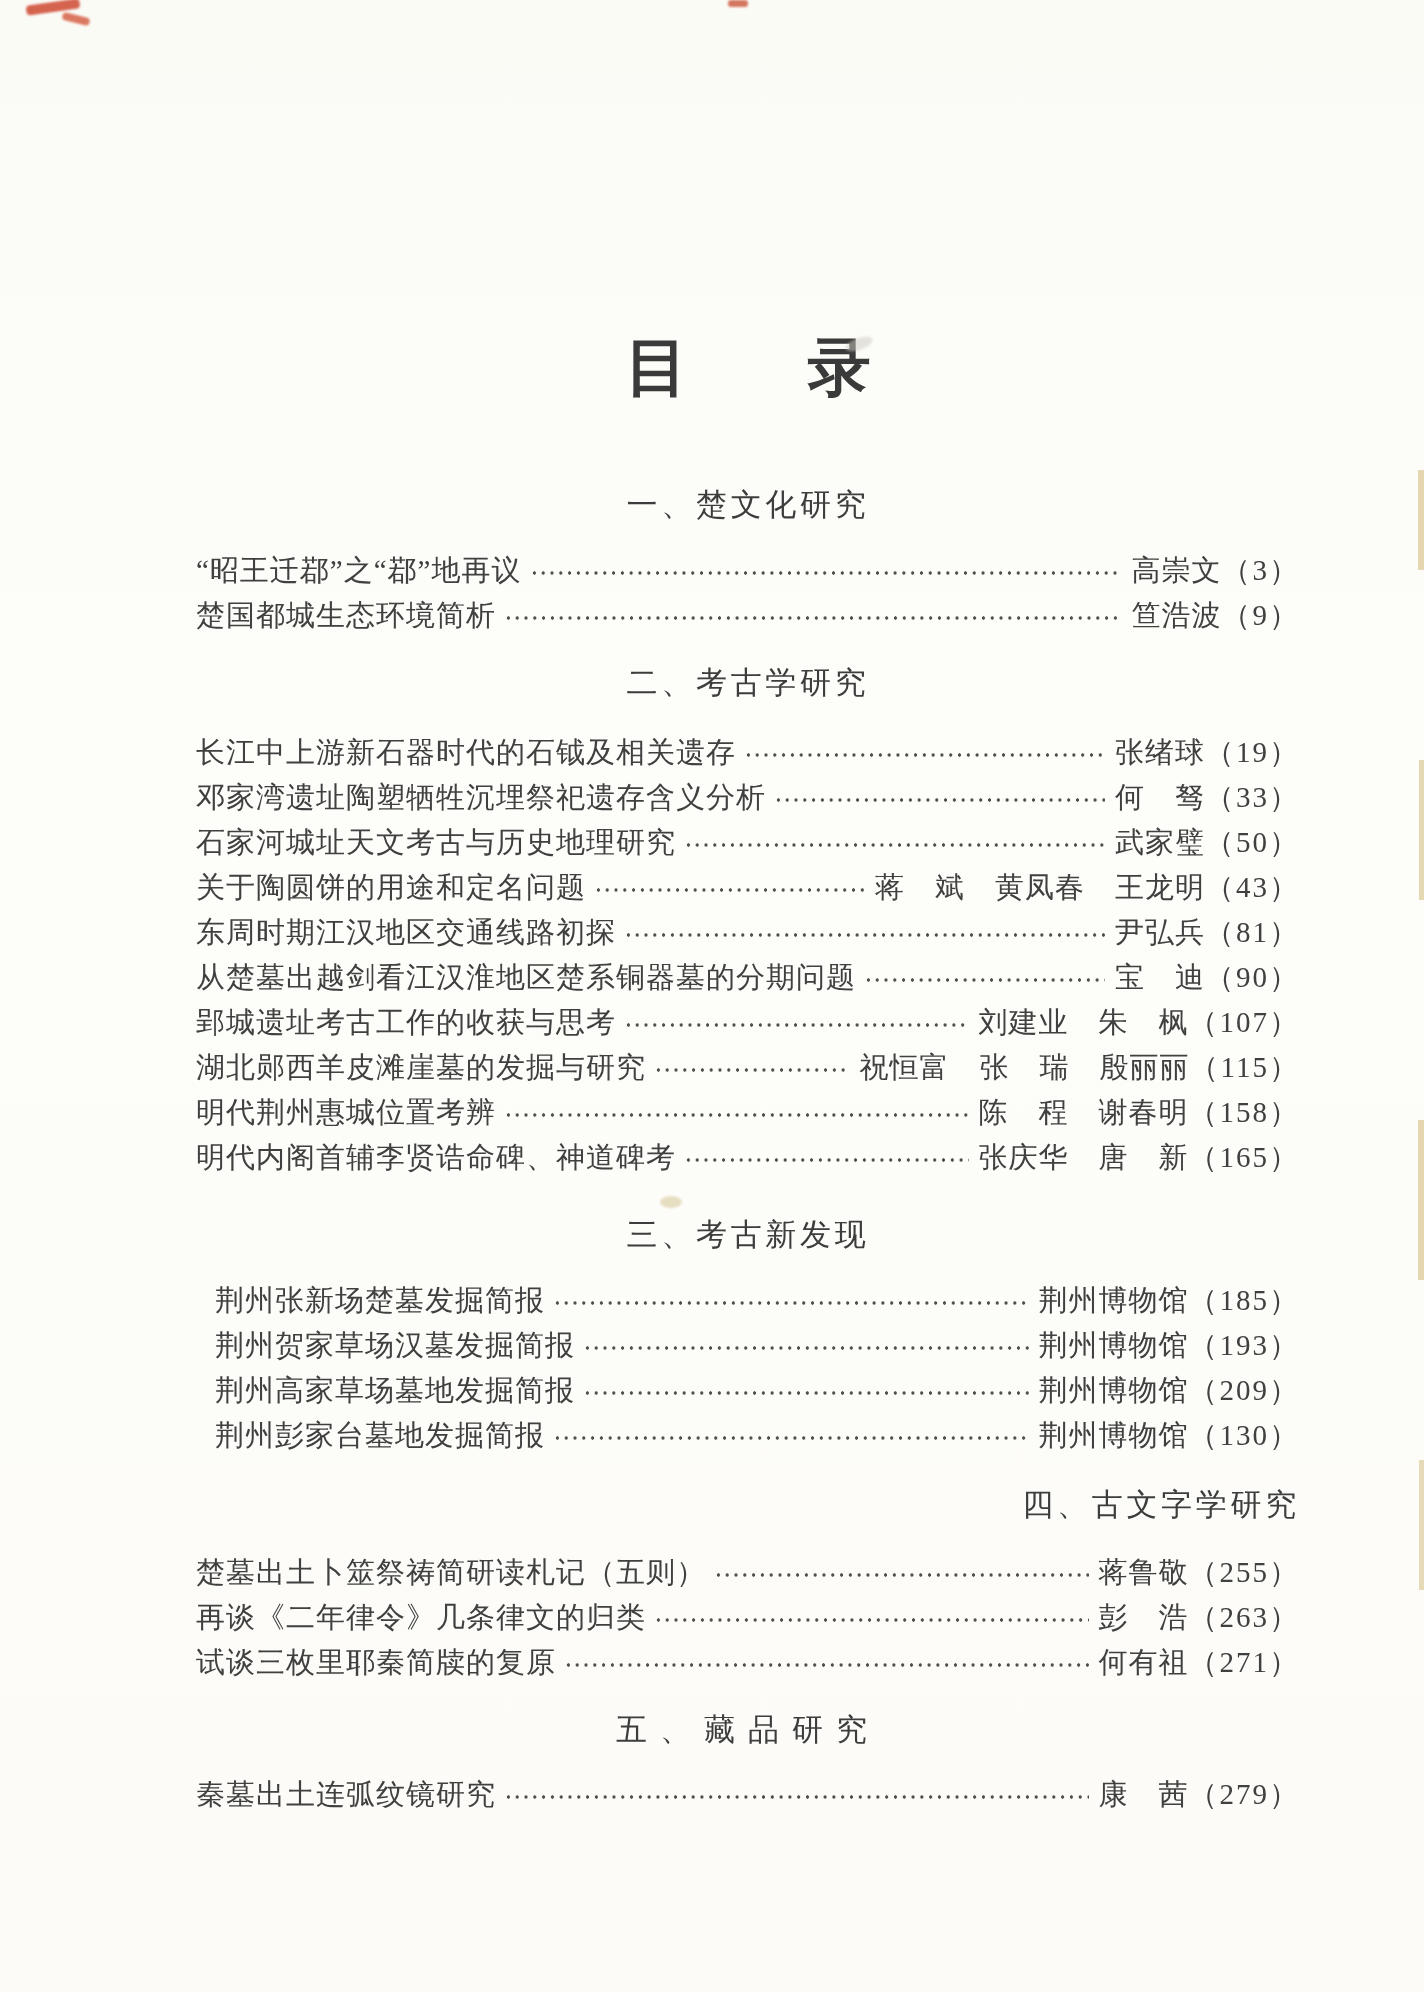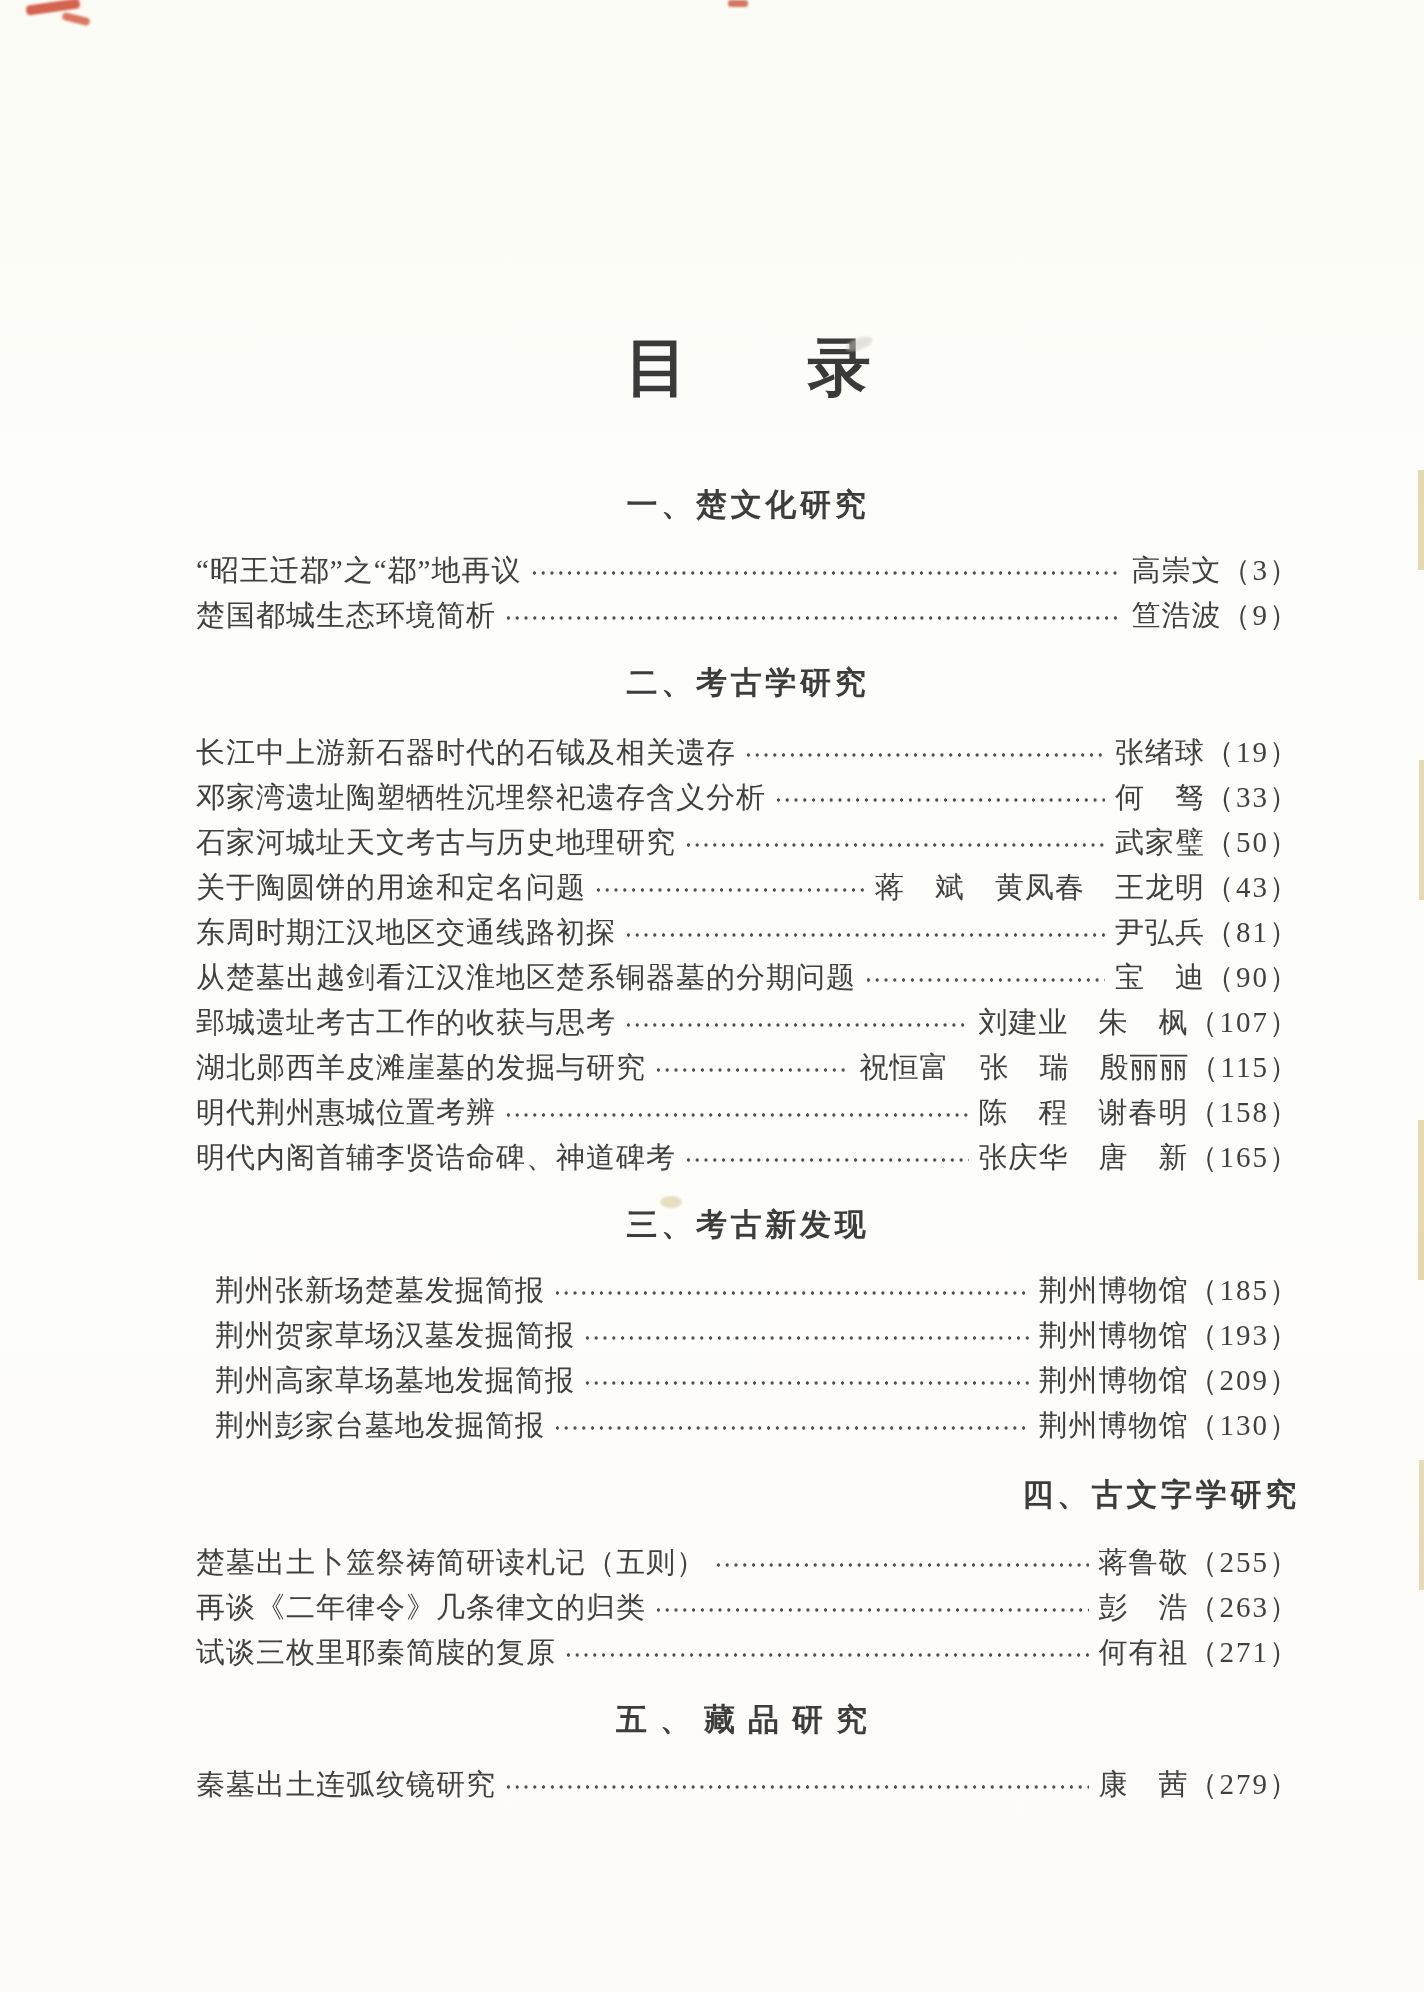--- a/index.html
+++ b/index.html
@@ -28,28 +28,28 @@
     line-height: 60px;
     font-weight: 700;
     color: #3a3a3a;
     letter-spacing: 0.45em;
     text-indent: 0.45em;
   }
   .section-heading {
     text-align: center;
     font-size: 31px;
     line-height: 34px;
-    font-weight: 700;
+    font-weight: 400;
     letter-spacing: 0.12em;
     color: #3d3d3d;
     font-family: "Liberation Sans", "DejaVu Sans", sans-serif;
   }
   .s1 .section-heading { margin-top: 90px; }
   .s2 .section-heading { margin-top: 28px; }
-  .s3 .section-heading { margin-top: 28px; }
+  .s3 .section-heading { margin-top: 38px; }
   .s4 .section-heading { margin-top: 30px; text-align: right; }
   .s5 .section-heading { margin-top: 28px; letter-spacing: 0.42em; }
   .s1 .entries { margin-top: 26px; text-align: center; }
   .s2 .entries { margin-top: 30px; }
   .s3 .entries { margin-top: 26px; margin-left: 19px; }
   .s4 .entries { margin-top: 28px; }
   .s5 .entries { margin-top: 25px; }
   .entry {
     display: flex;
     align-items: center;

